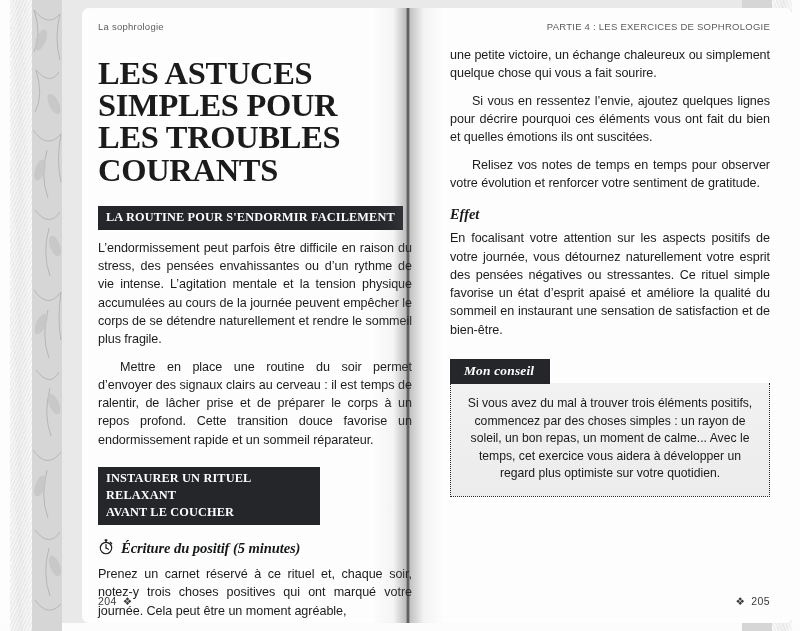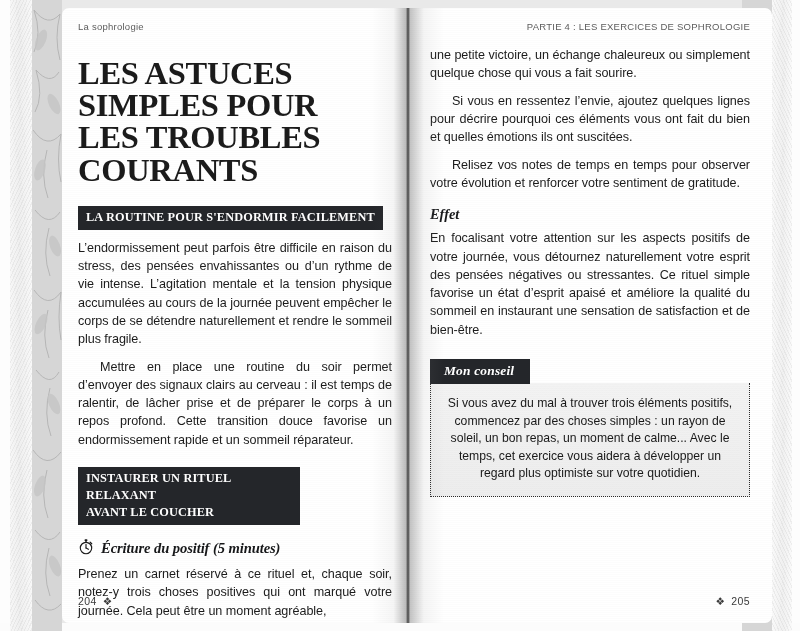--- a/index.html
+++ b/index.html
@@ -54,20 +54,21 @@
   .botanic-right { right: 28px; width: 30px; }
   .botanic svg { display:block; opacity:.55; }
 
   
   .page {
     position: absolute;
     top: 8px;
     height: 615px;
     background: #ffffff;
     overflow: hidden;
+    margin-left: 20px;
   }
   .page-left  { left: 62px;  width: 346px; border-radius: 7px 0 0 7px; }
   .page-right { left: 408px; width: 364px; border-radius: 0 7px 7px 0; }
 
   
   .page::after{
     content:"";
     position:absolute; inset:0;
     pointer-events:none;
     background:

